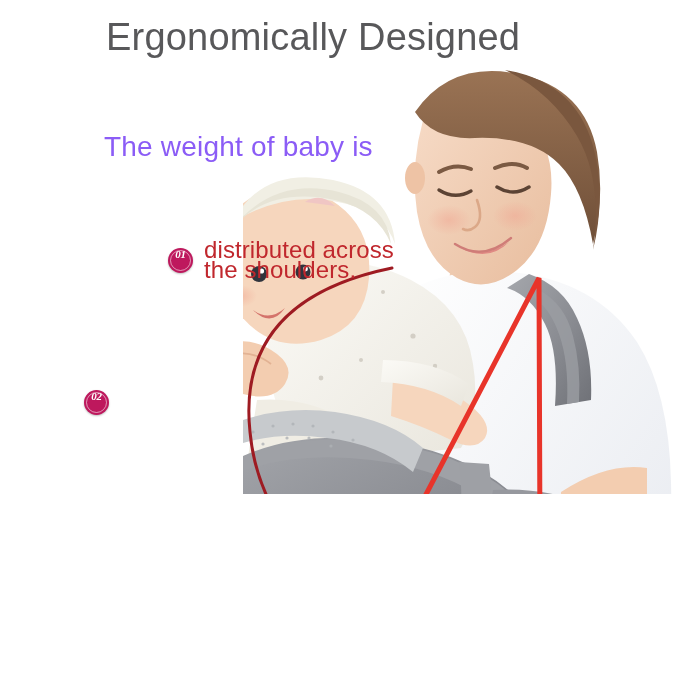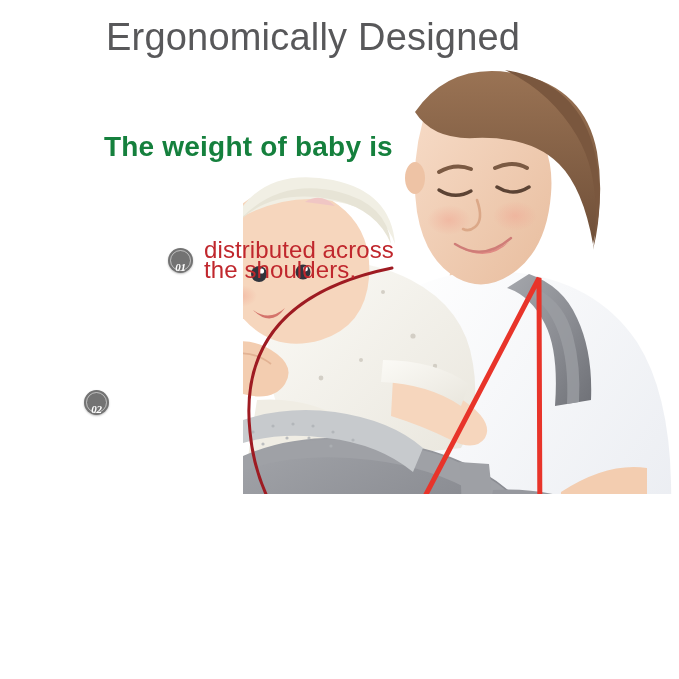--- a/index.html
+++ b/index.html
@@ -7,38 +7,38 @@
   #stage{position:relative;width:679px;height:494px;background:#ffffff;overflow:hidden;}
 
   
   .title{
     position:absolute;left:106px;top:16px;
     font-size:38px;font-weight:400;color:#58585a;letter-spacing:.2px;
     white-space:nowrap;
   }
   .subtitle{
     position:absolute;left:104px;top:131px;
-    font-size:28px;font-weight:700;color:#15803d;letter-spacing:.2px;
+    font-size:28px;font-weight:400;color:#8b5cf6;letter-spacing:.2px;
     white-space:nowrap;
   }
 
   
   .photo{position:absolute;left:243px;top:60px;width:436px;height:619px;}
   .photo svg{display:block;width:100%;height:100%;}
 
   
   .overlay{position:absolute;left:0;top:0;width:679px;height:679px;pointer-events:none;}
 
   
   .callout{position:absolute;display:flex;align-items:center;}
   .badge{
     position:relative;width:25px;height:25px;border-radius:50%;
-    background:#737373;flex:0 0 25px;
+    background:#be185d;flex:0 0 25px;
     box-shadow:0 1px 2px rgba(0,0,0,.25);
-    display:flex;align-items:flex-end;justify-content:center;
+    display:flex;align-items:flex-start;justify-content:center;
   }
   .badge::after{
     content:"";position:absolute;left:2px;top:2px;right:2px;bottom:2px;
     border-radius:50%;border:1px solid rgba(255,255,255,.55);
   }
   .badge span{
     position:relative;z-index:2;color:#fff;font-size:11px;font-weight:700;
     font-style:italic;font-family:"Liberation Serif",serif;letter-spacing:-.3px;
   }
   .ctext{

